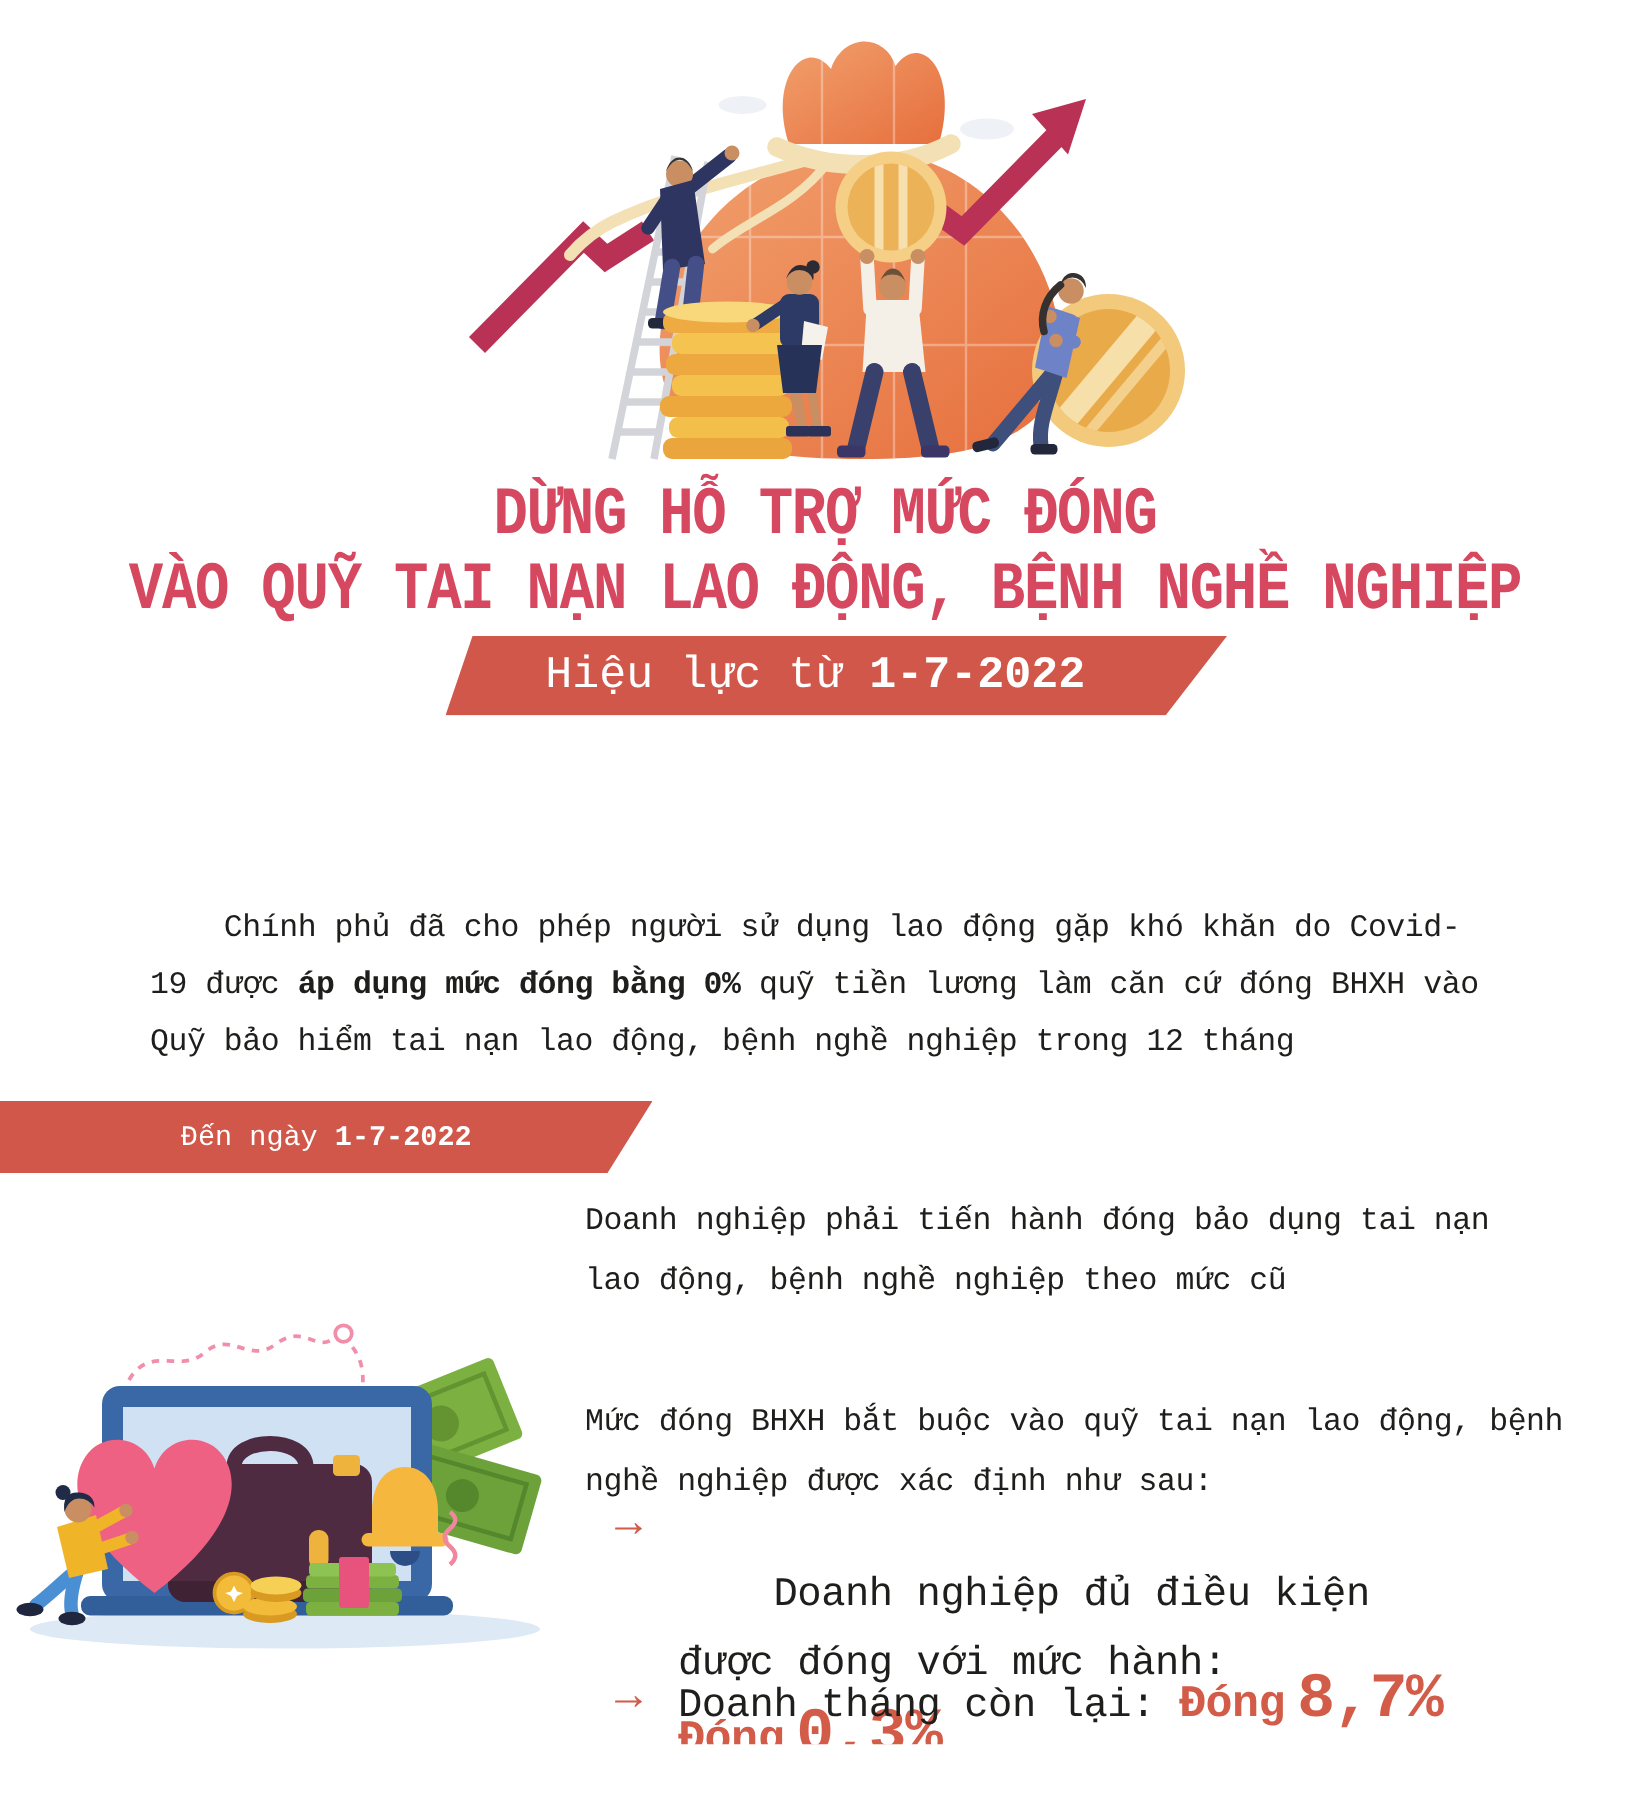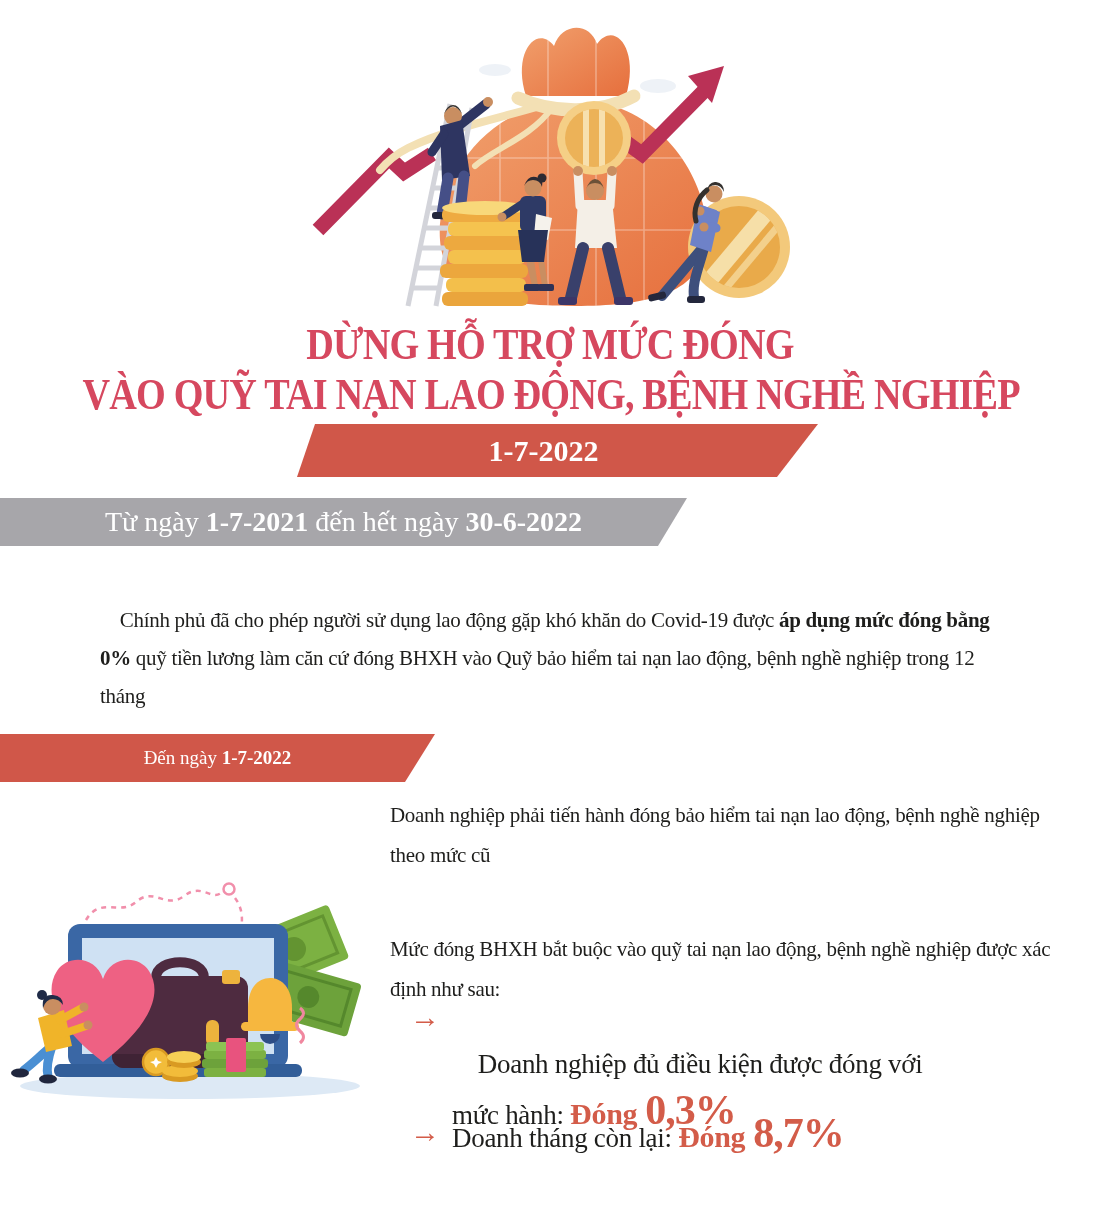--- a/index.html
+++ b/index.html
@@ -1,18 +1,18 @@
 <!DOCTYPE html>
 <html><head>
 <meta charset="utf-8">
 <style>
   *{margin:0;padding:0;box-sizing:border-box}
   html,body{background:#ffffff}
   .page{position:relative;width:1100px;height:1163px;background:#fff;overflow:hidden;
-        font-family:Liberation Serif, serif;color:#1e1e1c}
+        font-family:Liberation Mono, monospace;color:#1e1e1c}
   svg{position:absolute;display:block}
   #hero-art{left:290px;top:8px}
   #footer-art{left:8px;top:858px}
 
   .title{position:absolute;left:0;width:1100px;text-align:center;font-weight:700;
          color:#d6485f;font-size:45px;white-space:nowrap;transform:scaleX(.85);letter-spacing:-1px}
   #title-1{top:318px}
   #title-2{top:368px}
 
   .banner{position:absolute;display:flex;align-items:center;justify-content:center;
@@ -181,36 +181,33 @@
       <circle cx="424" cy="186" r="8.5" fill="#c98e61"></circle>
       <path d="M416 184 q3 -11 10 -10 q8 1 8 10 q-3 -7 -9 -7 q-6 0 -9 7 Z" fill="#34312e"></path>
       <path d="M417 182 C407 190 403 202 406 213" fill="none" stroke="#34312e" stroke-width="5" stroke-linecap="round"></path>
     </g>
   </svg>
 
   <div class="title" id="title-1">DỪNG HỖ TRỢ MỨC ĐÓNG</div>
   <div class="title" id="title-2">VÀO QUỸ TAI NẠN LAO ĐỘNG, BỆNH NGHỀ NGHIỆP</div>
 
   <div class="banner" id="banner-effective">
-    <span class="bold">1-7-2022</span>
-  </div>
-
-  <div class="banner" id="banner-period">
-    <span>Từ ngày </span><span class="bold">1-7-2021</span><span> đến hết ngày </span><span class="bold">30-6-2022</span>
-  </div>
+    <span>Hiệu lực từ </span><span class="bold">1-7-2022</span>
+  </div>
+
 
   <div class="para" id="para-period">
     <span>Chính phủ đã cho phép người sử dụng lao động gặp khó khăn do Covid-19 được </span><span class="bold">áp dụng mức đóng bằng 0%</span><span> quỹ tiền lương làm căn cứ đóng BHXH vào Quỹ bảo hiểm tai nạn lao động, bệnh nghề nghiệp trong 12 tháng</span>
   </div>
 
   <div class="banner" id="banner-deadline">
     <span>Đến ngày </span><span class="bold">1-7-2022</span>
   </div>
 
-  <div class="para" id="dl-p1">Doanh nghiệp phải tiến hành đóng bảo hiểm tai nạn lao động, bệnh nghề nghiệp theo mức cũ</div>
+  <div class="para" id="dl-p1">Doanh nghiệp phải tiến hành đóng bảo dụng tai nạn lao động, bệnh nghề nghiệp theo mức cũ</div>
   <div class="para" id="dl-p2">Mức đóng BHXH bắt buộc vào quỹ tai nạn lao động, bệnh nghề nghiệp được xác định như sau:</div>
 
   <div class="bullet" id="bullet-0">
     <span class="arr">→</span><span>Doanh nghiệp đủ điều kiện được đóng với mức hành: </span><span class="hl-label">Đóng</span><span class="hl-value">0,3%</span>
   </div>
   <div class="bullet" id="bullet-1">
     <span class="arr">→</span><span>Doanh tháng còn lại: </span><span class="hl-label">Đóng</span><span class="hl-value">8,7%</span>
   </div>
 
   <svg id="footer-art" width="370" height="252" viewBox="0 0 370 252">

